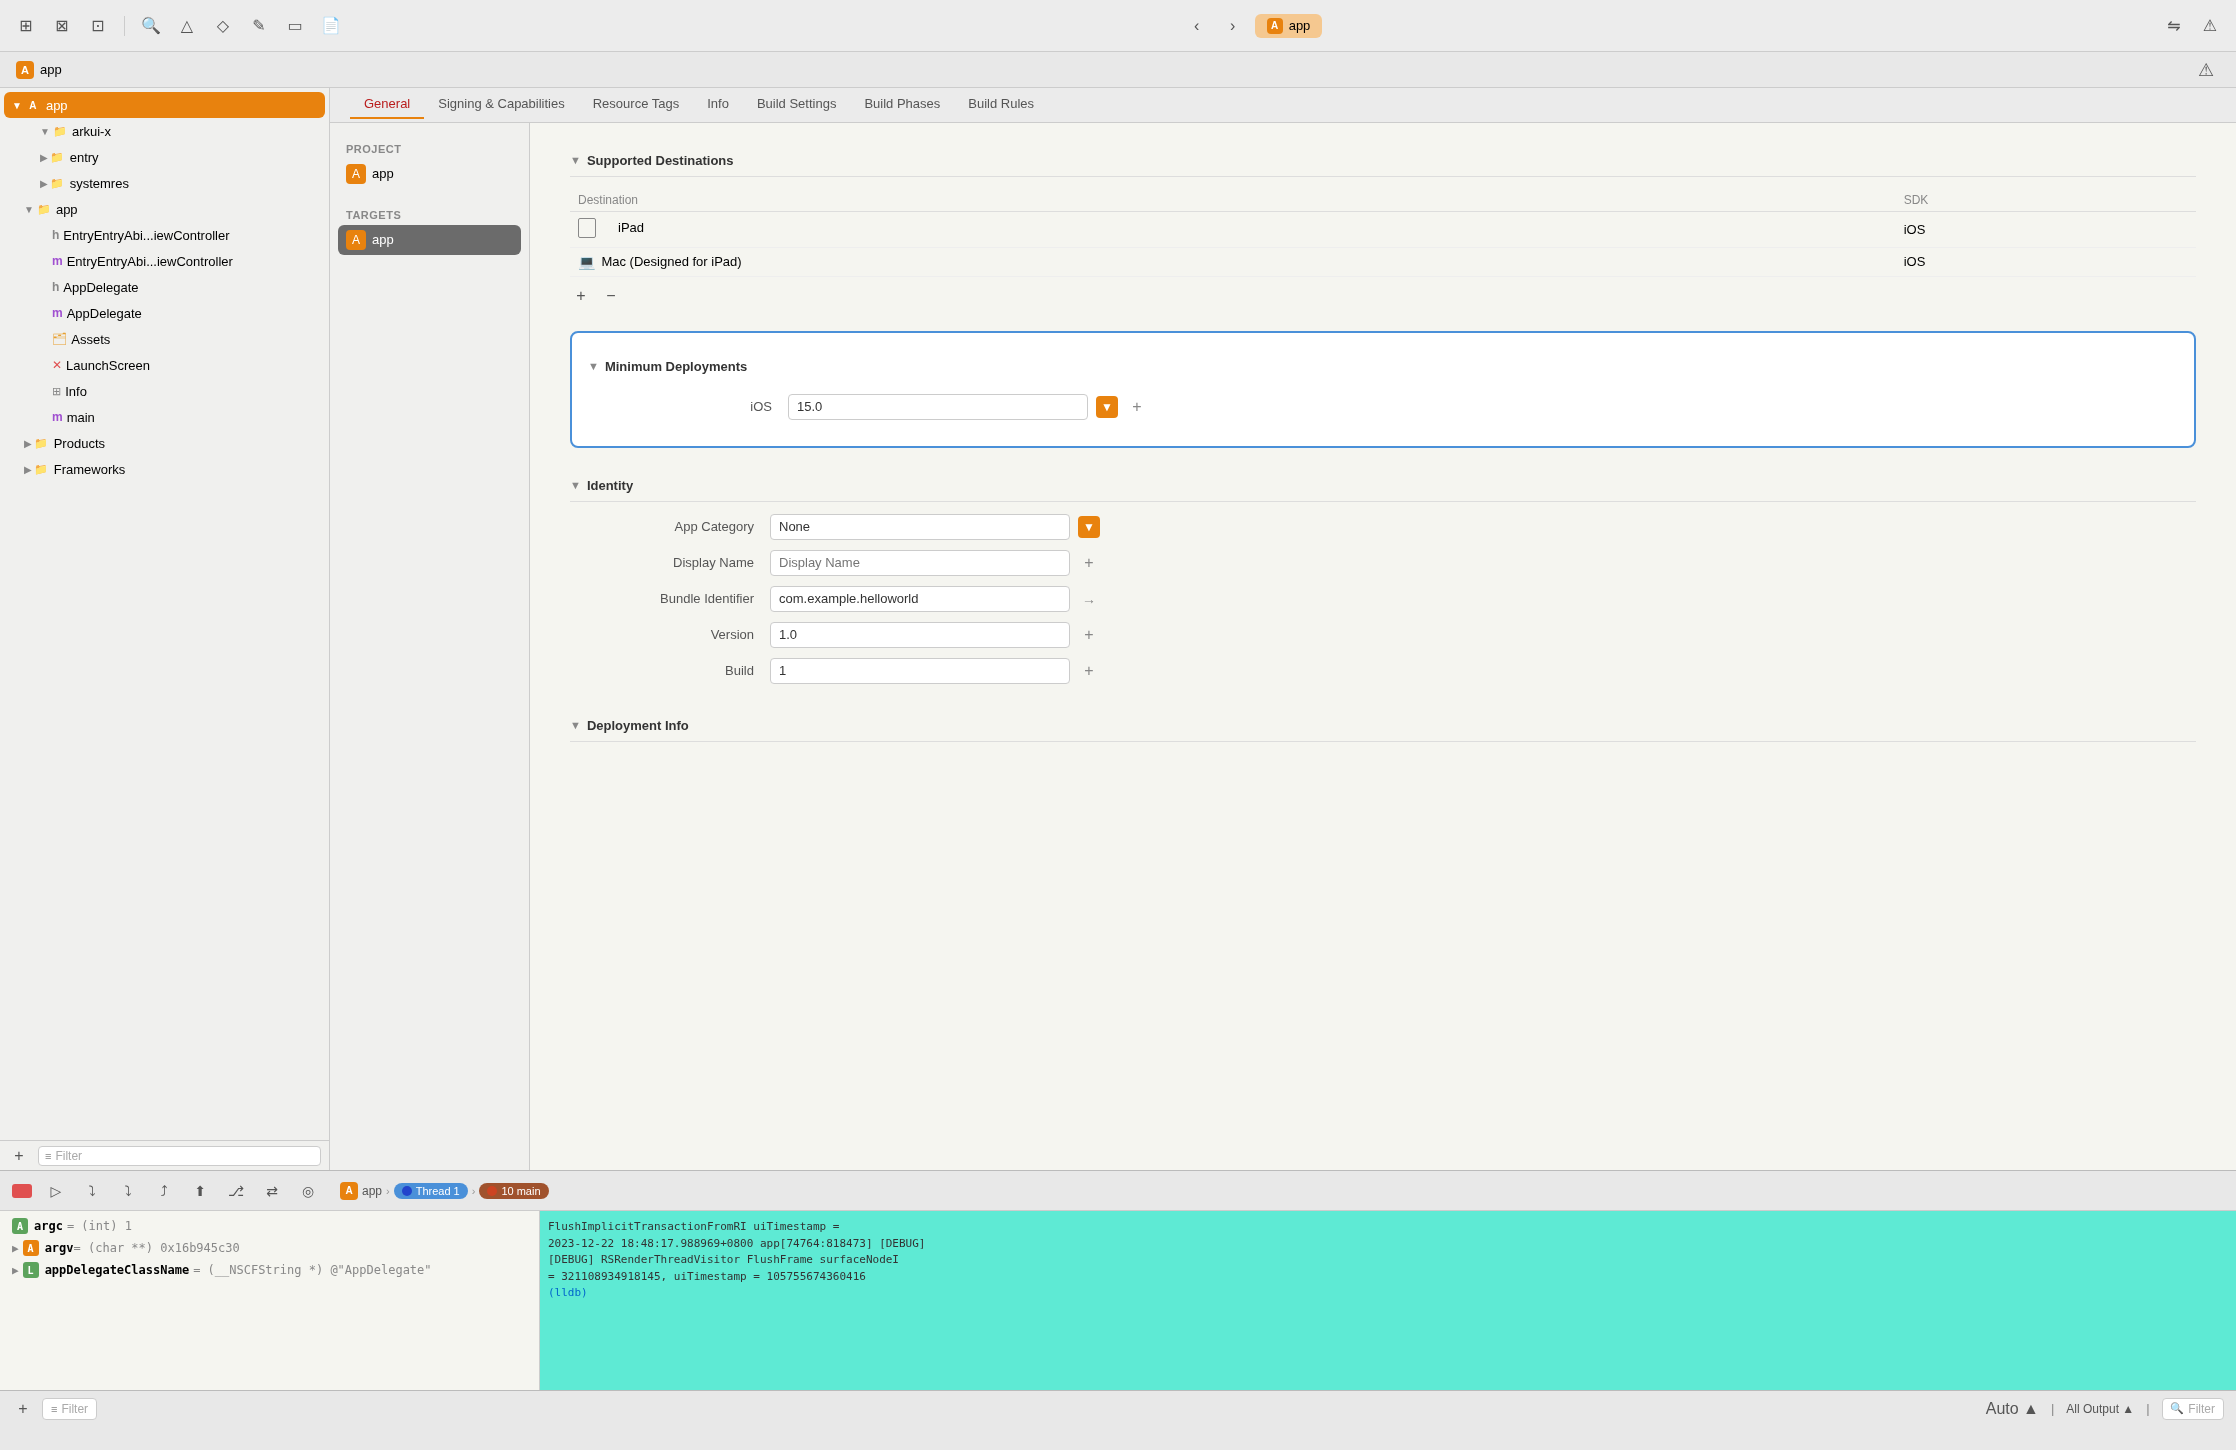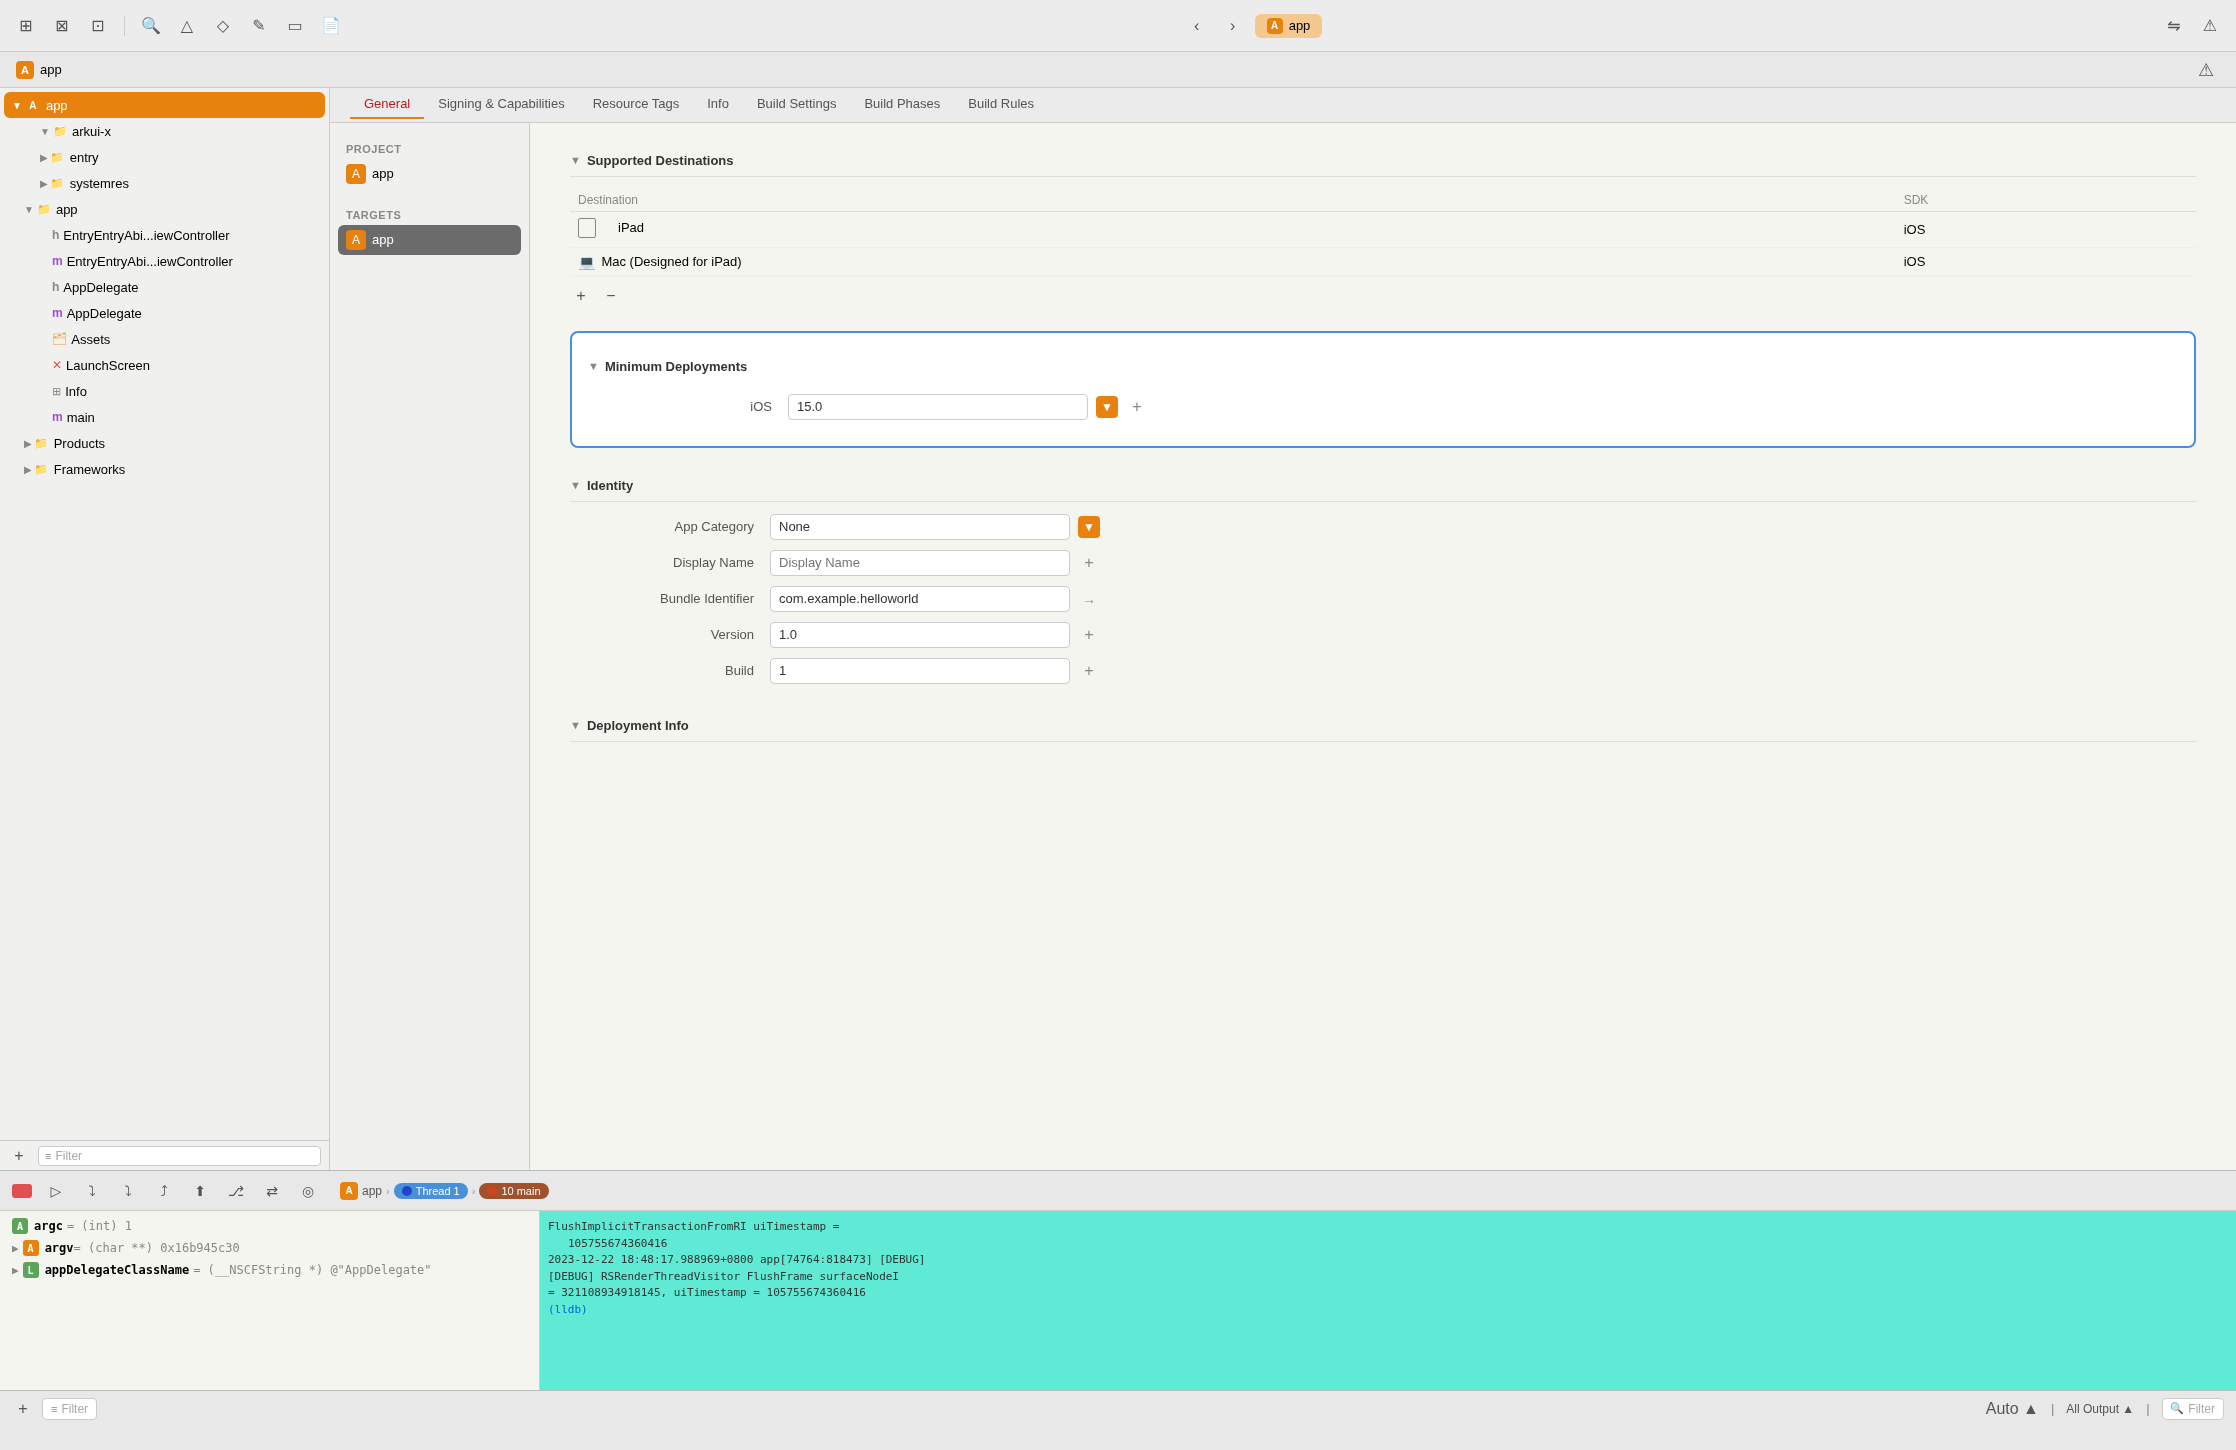--- a/index.html
+++ b/index.html
@@ -441,21 +441,20 @@
       <div class="debug-var">
         <span class="expand">▶</span>
         <div class="var-icon var-green">L</div>
         <span style="font-weight:600;">appDelegateClassName</span>
         <span style="margin-left:4px;color:#888;">= (__NSCFString *) @"AppDelegate"</span>
       </div>
     </div>
 
     <div class="debug-right">
       <div class="console-line console-normal">FlushImplicitTransactionFromRI uiTimestamp =</div>
-      <div class="console-line console-normal" style="padding-left:20px;">105755674360416</div>
       <div class="console-line console-normal">2023-12-22 18:48:17.988969+0800 app[74764:818473] [DEBUG]</div>
       <div class="console-line console-normal">[DEBUG] RSRenderThreadVisitor FlushFrame surfaceNodeI</div>
       <div class="console-line console-normal">= 321108934918145, uiTimestamp = 105755674360416</div>
       <div class="console-line console-blue">(lldb)</div>
     </div>
   </div>
 </div>
 
 <div style="height:36px; background:#e8e8e8; border-top:1px solid #bbb; display:flex; align-items:center; padding:0 12px; gap:12px;">
 

